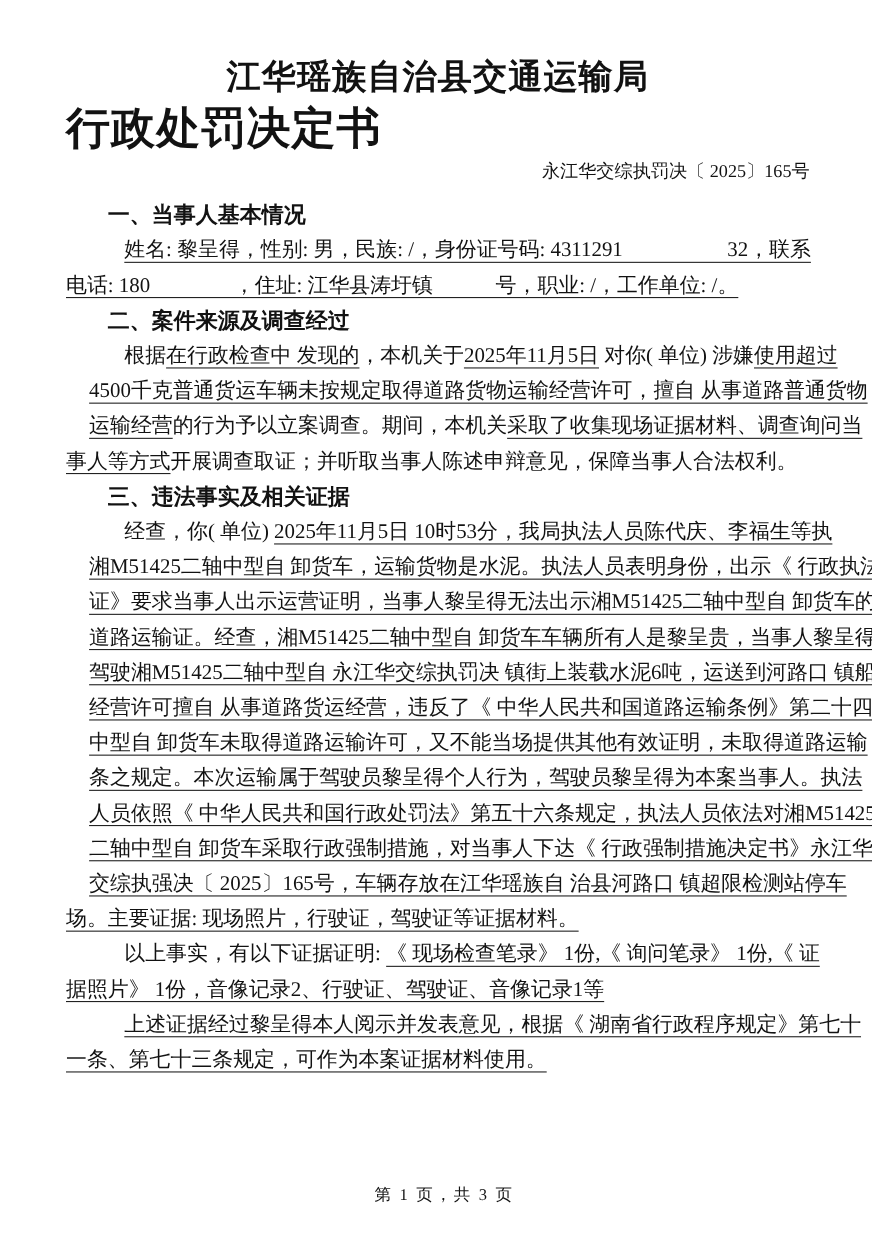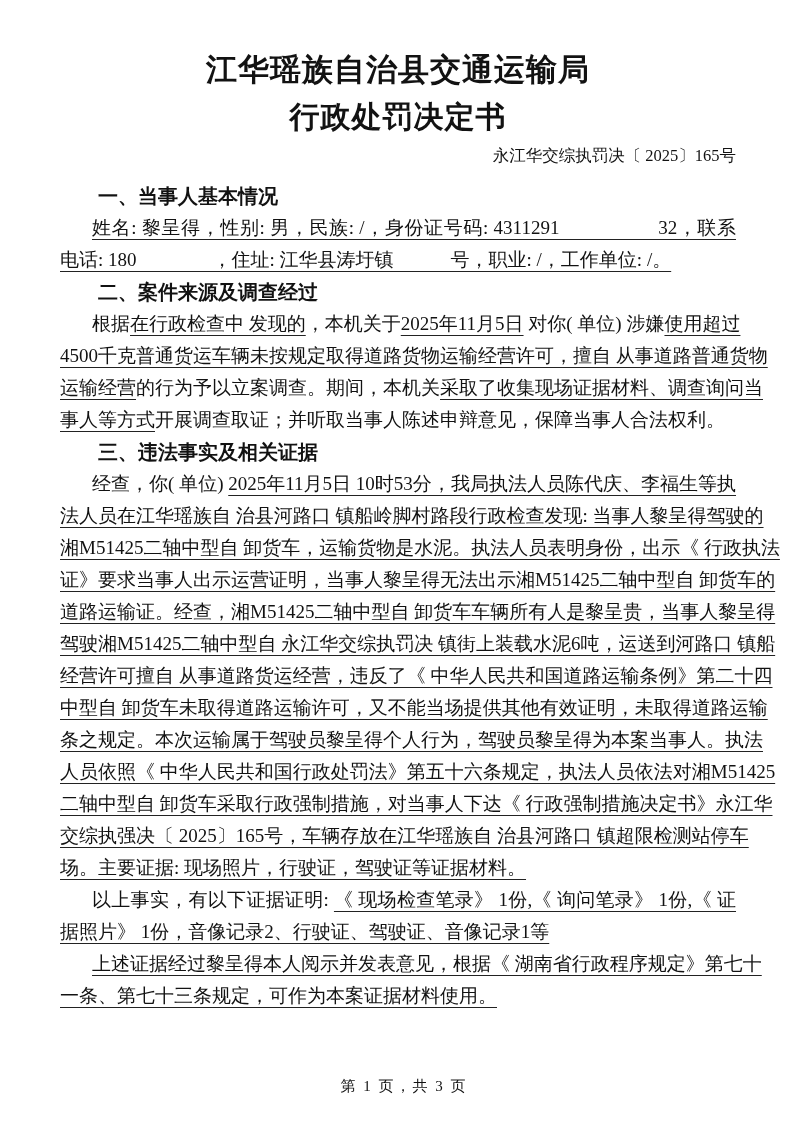--- a/index.html
+++ b/index.html
@@ -13,39 +13,39 @@
     color:#121212;
     overflow:hidden;
   }
   .t1 {
     font-family:"Liberation Sans","DejaVu Sans",sans-serif;
     font-weight:900; font-size:31px; line-height:48px;
     text-align:center; letter-spacing:1px;
   }
   .t2 {
     font-family:"Liberation Sans","DejaVu Sans",sans-serif;
-    font-weight:900; font-size:30px; line-height:46px;
-    text-align:center; letter-spacing:1px;
+    font-weight:900; font-size:40px; line-height:46px;
+    text-align:left; letter-spacing:1px;
   }
   .docno {
     font-size:16.5px; line-height:24px; text-align:right;
     margin-top:4px; margin-bottom:12px;
   }
   .h {
     font-family:"Liberation Sans","DejaVu Sans",sans-serif;
     font-weight:bold; font-size:20px;
     line-height:32px; height:32px;
     padding-left:38px;
     white-space:nowrap;
   }
   .line {
     font-size:19px; line-height:32px; height:32px;
     white-space:nowrap;
   }
-  .jf { text-align:justify; text-align-last:justify; }
+  .jf { text-align:justify; text-align-last:justify;margin-left:21px; }
   .ind { text-indent:32px; }
   .u {
     text-decoration:underline;
     text-decoration-thickness:1px;
     text-underline-offset:5px;
     text-decoration-color:#222222;
   }
   .footer {
     position:absolute; left:0; right:0; bottom:26px;
     text-align:center; font-size:15px; letter-spacing:2px;margin-left:15px;
@@ -65,21 +65,20 @@
   <div class="line"><span class="u">电话: 180　　　　，住址: 江华县涛圩镇　　　号，职业: /，工作单位: /。</span></div>
 
   <div class="h">二、案件来源及调查经过</div>
   <div class="line jf ind"><span>根据</span><span class="u">在行政检查中 发现的</span><span>，本机关于</span><span class="u">2025年11月5日</span><span> 对你( 单位) 涉嫌</span><span class="u">使用超过</span></div>
   <div class="line jf"><span class="u">4500千克普通货运车辆未按规定取得道路货物运输经营许可，擅自 从事道路普通货物</span></div>
   <div class="line jf"><span class="u">运输经营</span><span>的行为予以立案调查。期间，本机关</span><span class="u">采取了收集现场证据材料、调查询问当</span></div>
   <div class="line"><span class="u">事人等方式</span><span>开展调查取证；并听取当事人陈述申辩意见，保障当事人合法权利。</span></div>
 
   <div class="h">三、违法事实及相关证据</div>
   <div class="line jf ind"><span>经查，你( 单位) </span><span class="u">2025年11月5日 10时53分，我局执法人员陈代庆、李福生等执</span></div>
-  <div class="line jf"><span class="u">法人员在江华瑶族自 治县河路口 镇船岭脚村路段行政检查发现: 当事人黎呈得驾驶的</span></div>
   <div class="line jf"><span class="u">湘M51425二轴中型自 卸货车，运输货物是水泥。执法人员表明身份，出示《 行政执法</span></div>
   <div class="line jf"><span class="u">证》要求当事人出示运营证明，当事人黎呈得无法出示湘M51425二轴中型自 卸货车的</span></div>
   <div class="line jf"><span class="u">道路运输证。经查，湘M51425二轴中型自 卸货车车辆所有人是黎呈贵，当事人黎呈得</span></div>
   <div class="line jf"><span class="u">驾驶湘M51425二轴中型自 永江华交综执罚决 镇街上装载水泥6吨，运送到河路口 镇船</span></div>
   <div class="line jf"><span class="u">经营许可擅自 从事道路货运经营，违反了《 中华人民共和国道路运输条例》第二十四</span></div>
   <div class="line jf"><span class="u">中型自 卸货车未取得道路运输许可，又不能当场提供其他有效证明，未取得道路运输</span></div>
   <div class="line jf"><span class="u">条之规定。本次运输属于驾驶员黎呈得个人行为，驾驶员黎呈得为本案当事人。执法</span></div>
   <div class="line jf"><span class="u">人员依照《 中华人民共和国行政处罚法》第五十六条规定，执法人员依法对湘M51425</span></div>
   <div class="line jf"><span class="u">二轴中型自 卸货车采取行政强制措施，对当事人下达《 行政强制措施决定书》永江华</span></div>
   <div class="line jf"><span class="u">交综执强决〔 2025〕165号，车辆存放在江华瑶族自 治县河路口 镇超限检测站停车</span></div>

